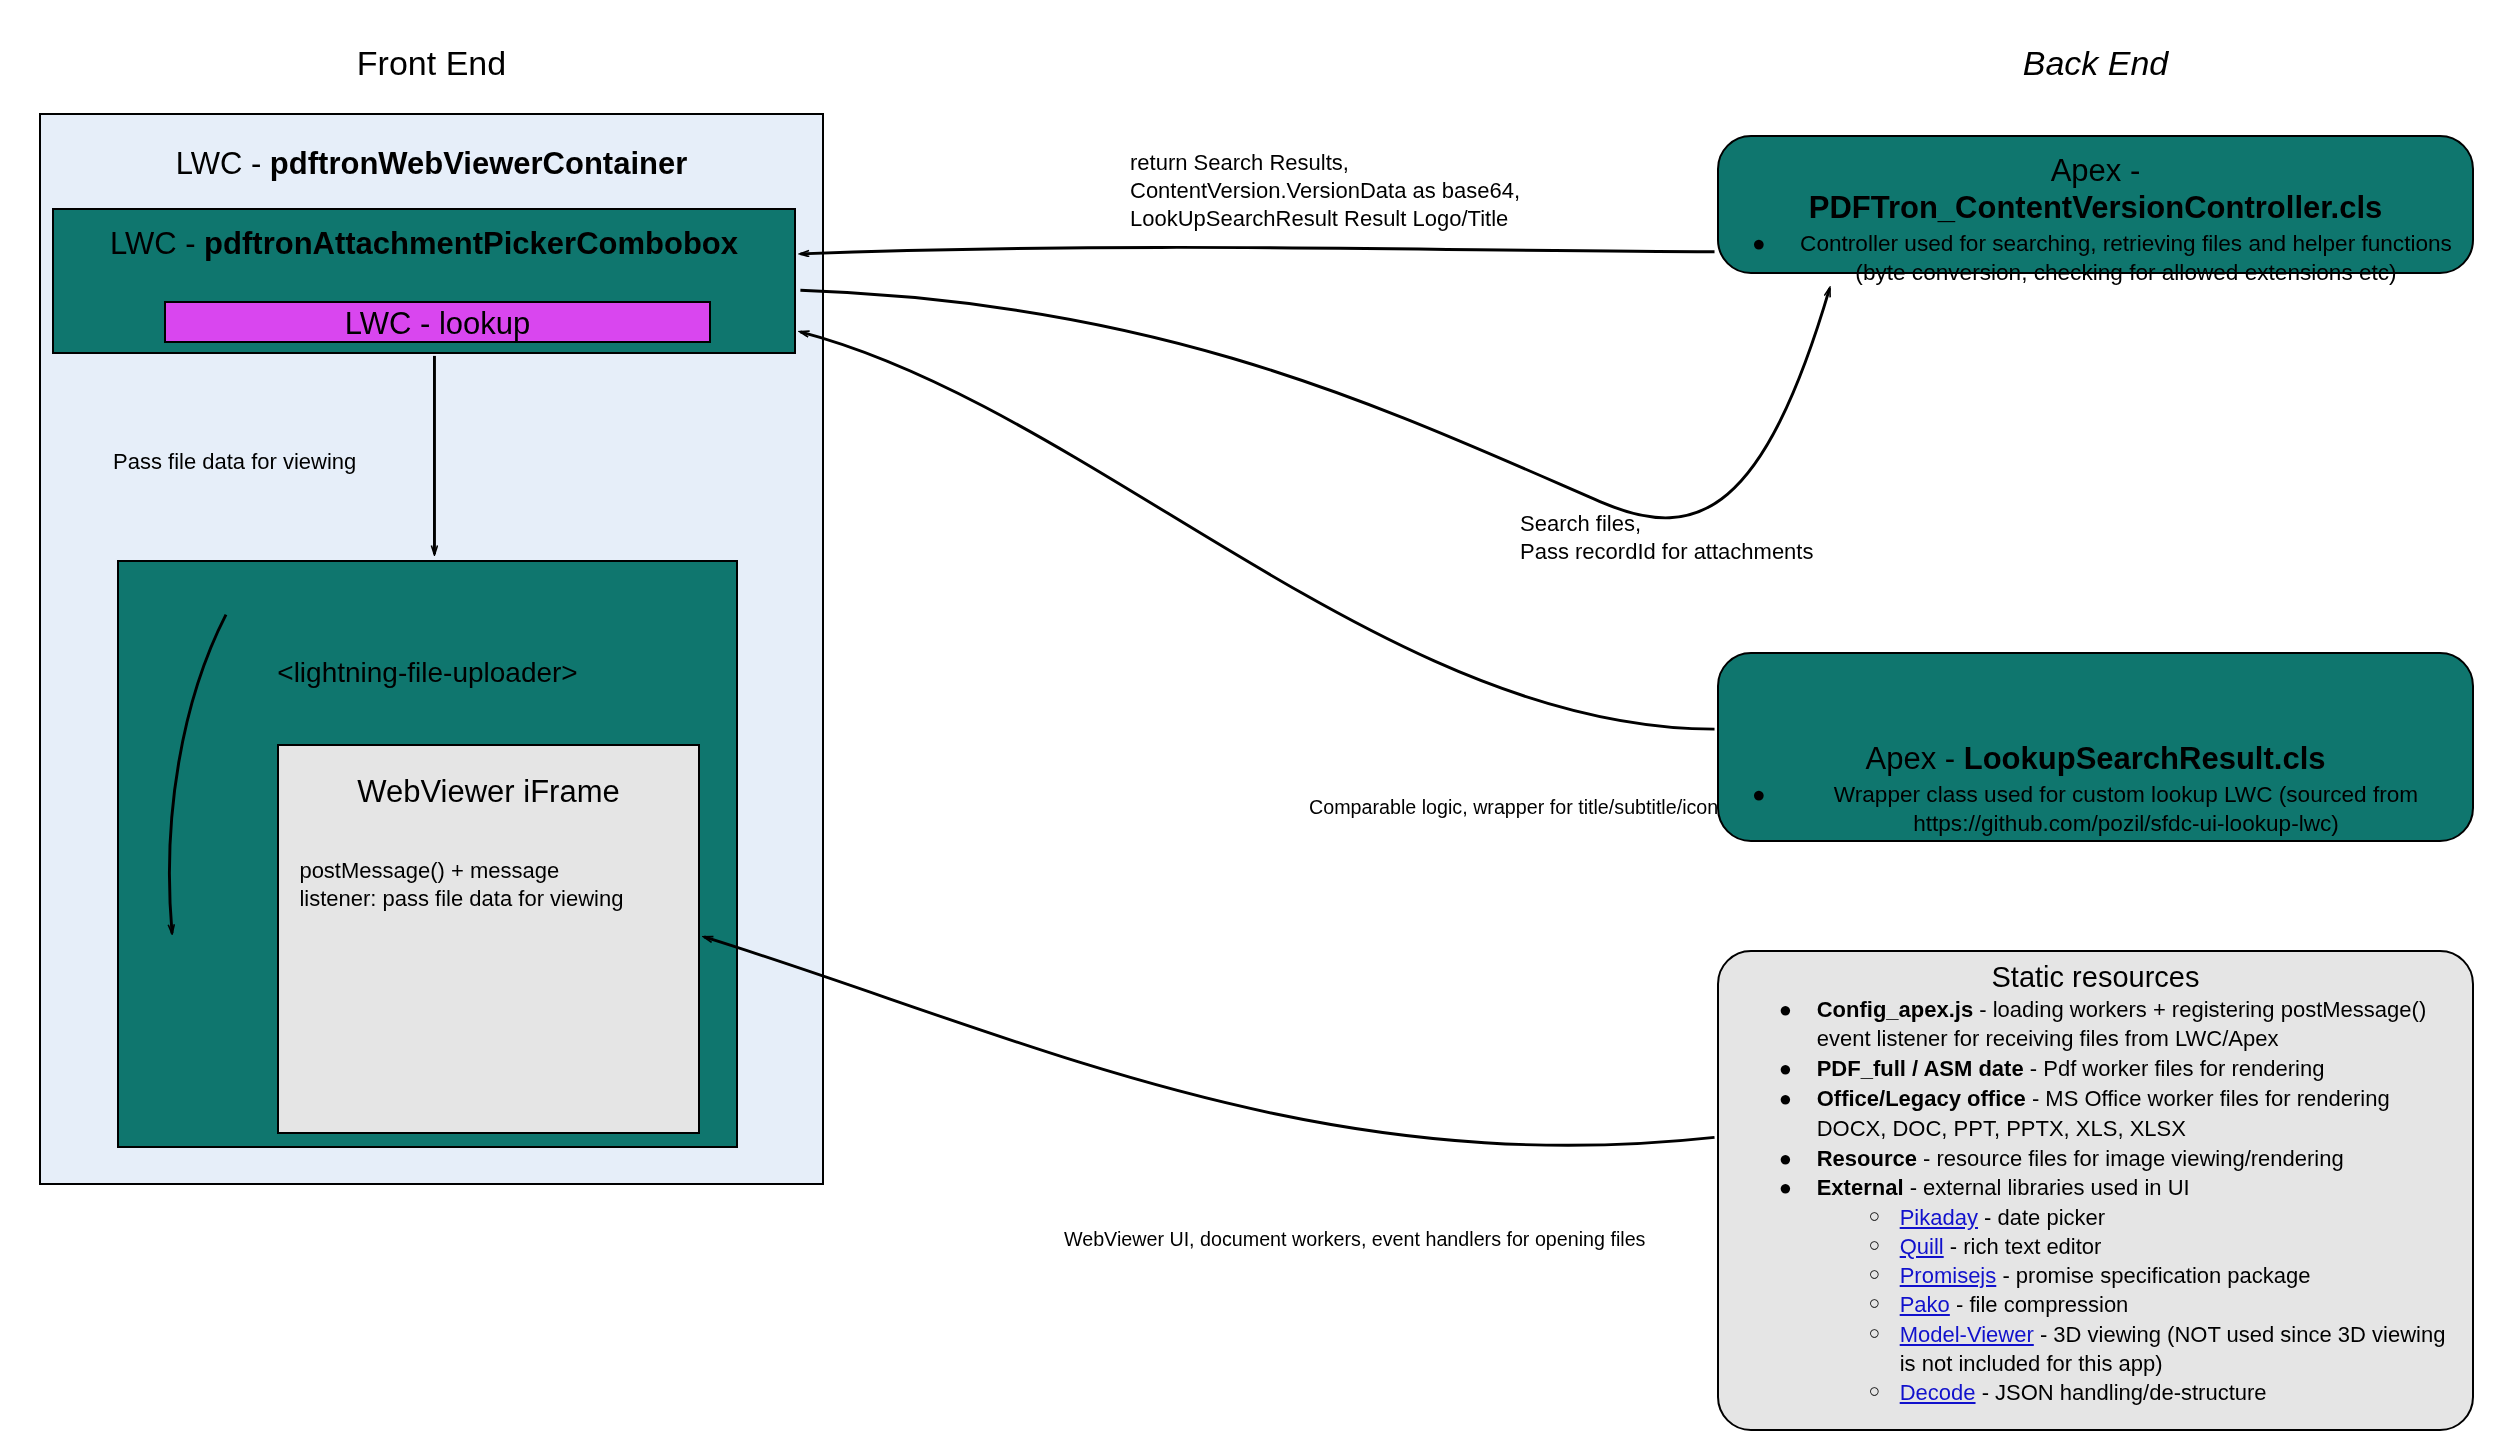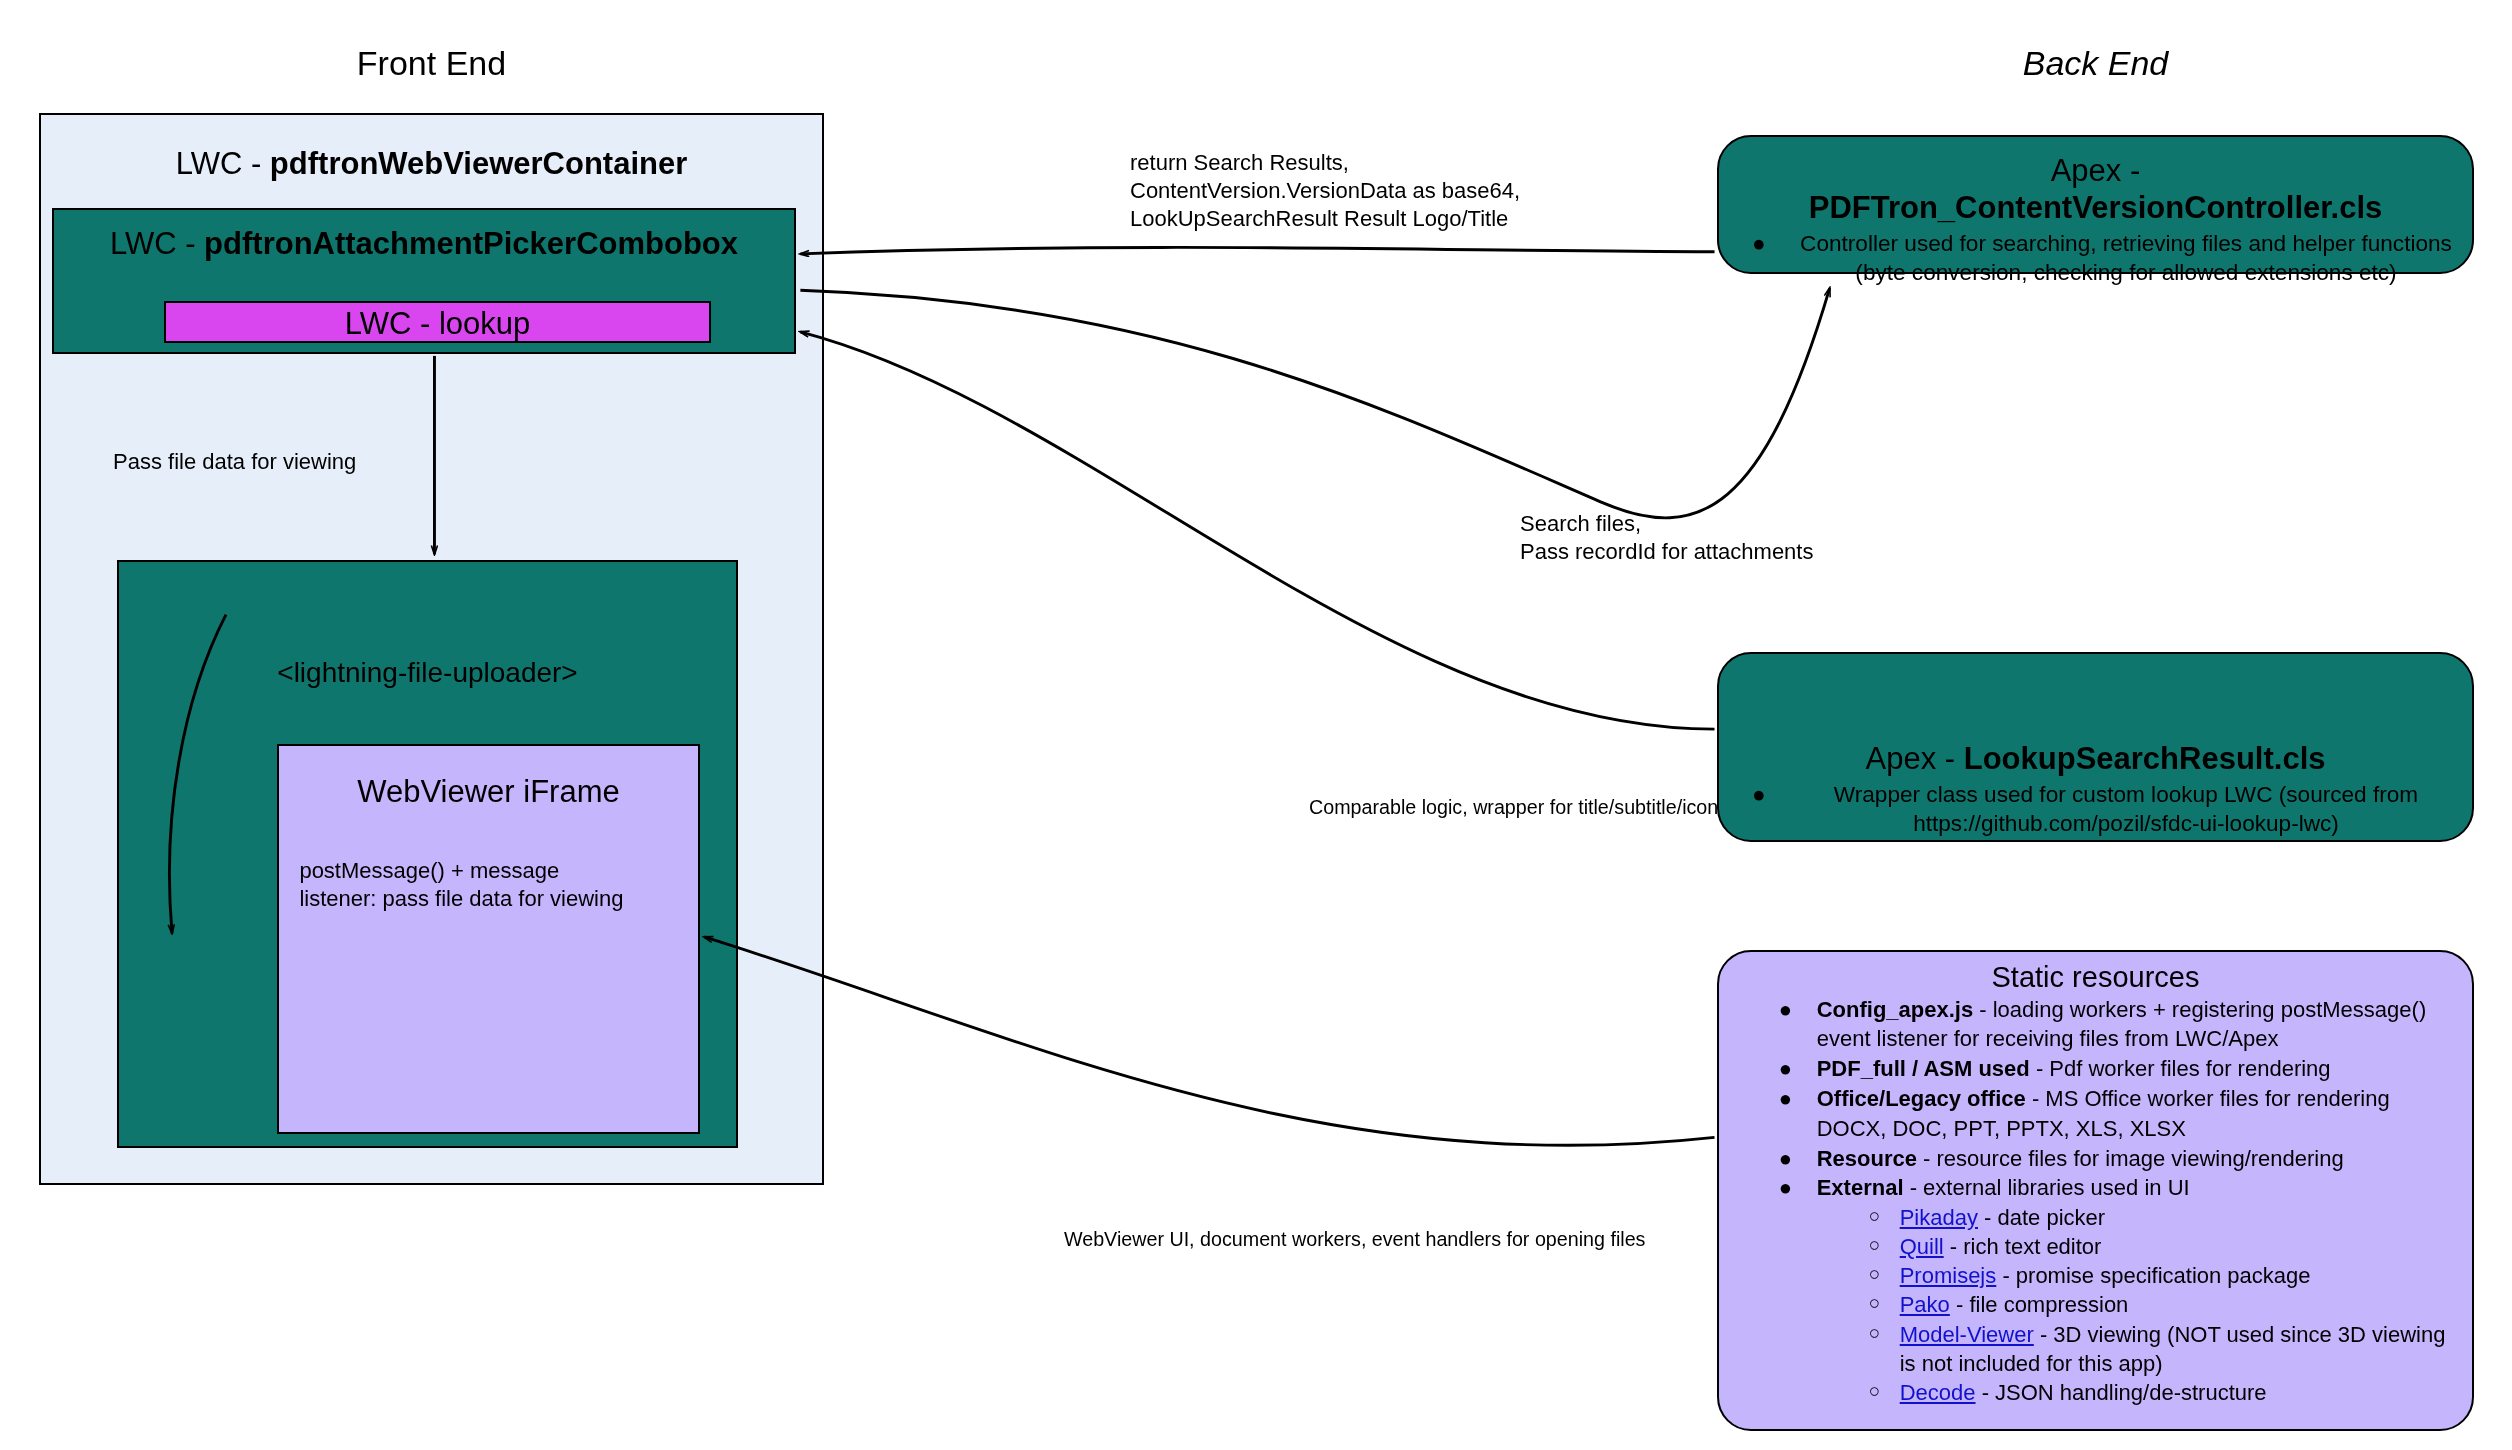--- a/index.html
+++ b/index.html
@@ -6,21 +6,21 @@
   body{width:2512px;height:1451px;position:relative;overflow:hidden;
        font-family:"Liberation Sans",sans-serif;color:#000;}
   .stage{position:absolute;left:0;top:0;width:2512px;height:1451px;}
 
   .hdr{position:absolute;font-size:34px;text-align:center;white-space:nowrap;}
 
   .box{position:absolute;box-sizing:border-box;border:2.2px solid #000;}
   .lightblue{background:#e6eef9;}
   .midblue{background:#0f766e;}
   .blue{background:#d946ef;}
-  .green{background:#c4b5fd;}
+  .green{background:#e5e5e5;}
   .rounded{border-radius:34px;}
 
   .ttl{font-size:31px;text-align:center;white-space:nowrap;}
   .ttl-b{font-weight:bold;}
   .ttl-wrap{text-align:center;font-size:31px;line-height:1.18;}
 
   .note{position:absolute;font-size:22px;line-height:1.28;white-space:pre-line;}
   .note-c{position:absolute;font-size:19.7px;line-height:1.28;white-space:nowrap;}
 
   ul.bl{margin:2.9px 0 0 0;padding:0 19px 0 80px;list-style:none;font-size:22.6px;line-height:1.3;}
@@ -95,21 +95,21 @@
         <span class="dot">●</span>
         <span>Wrapper class used for custom lookup LWC (sourced from https://github.com/pozil/sfdc-ui-lookup-lwc)</span>
       </li>
     </ul>
   </div>
 
   <div class="box rounded green" style="left:1717px;top:950px;width:757px;height:481px;padding:8.7px 11.7px 0 11.7px;">
     <div class="ttl" style="font-size:29px;">Static resources</div>
     <ul class="sr" id="sr-list">
         <li><span class="dot">●</span><span class="bld">Config_apex.js</span><span> - loading workers + registering postMessage() event listener for receiving files from LWC/Apex</span></li>
-        <li><span class="dot">●</span><span class="bld">PDF_full / ASM used</span><span> - Pdf worker files for rendering</span></li>
+        <li><span class="dot">●</span><span class="bld">PDF_full / ASM date</span><span> - Pdf worker files for rendering</span></li>
         <li><span class="dot">●</span><span class="bld">Office/Legacy office</span><span> - MS Office worker files for rendering DOCX, DOC, PPT, PPTX, XLS, XLSX</span></li>
         <li><span class="dot">●</span><span class="bld">Resource</span><span> - resource files for image viewing/rendering</span></li>
         <li><span class="dot">●</span><span class="bld">External</span><span> - external libraries used in UI</span><ul class="sr2">
             <li><span class="dot2">○</span><span class="lk">Pikaday</span><span> - date picker</span></li>
             <li><span class="dot2">○</span><span class="lk">Quill</span><span> - rich text editor</span></li>
             <li><span class="dot2">○</span><span class="lk">Promisejs</span><span> - promise specification package</span></li>
             <li><span class="dot2">○</span><span class="lk">Pako</span><span> - file compression</span></li>
             <li><span class="dot2">○</span><span class="lk">Model-Viewer</span><span> - 3D viewing (NOT used since 3D viewing is not included for this app)</span></li>
             <li><span class="dot2">○</span><span class="lk">Decode</span><span> - JSON handling/de-structure</span></li>
           </ul></li>

